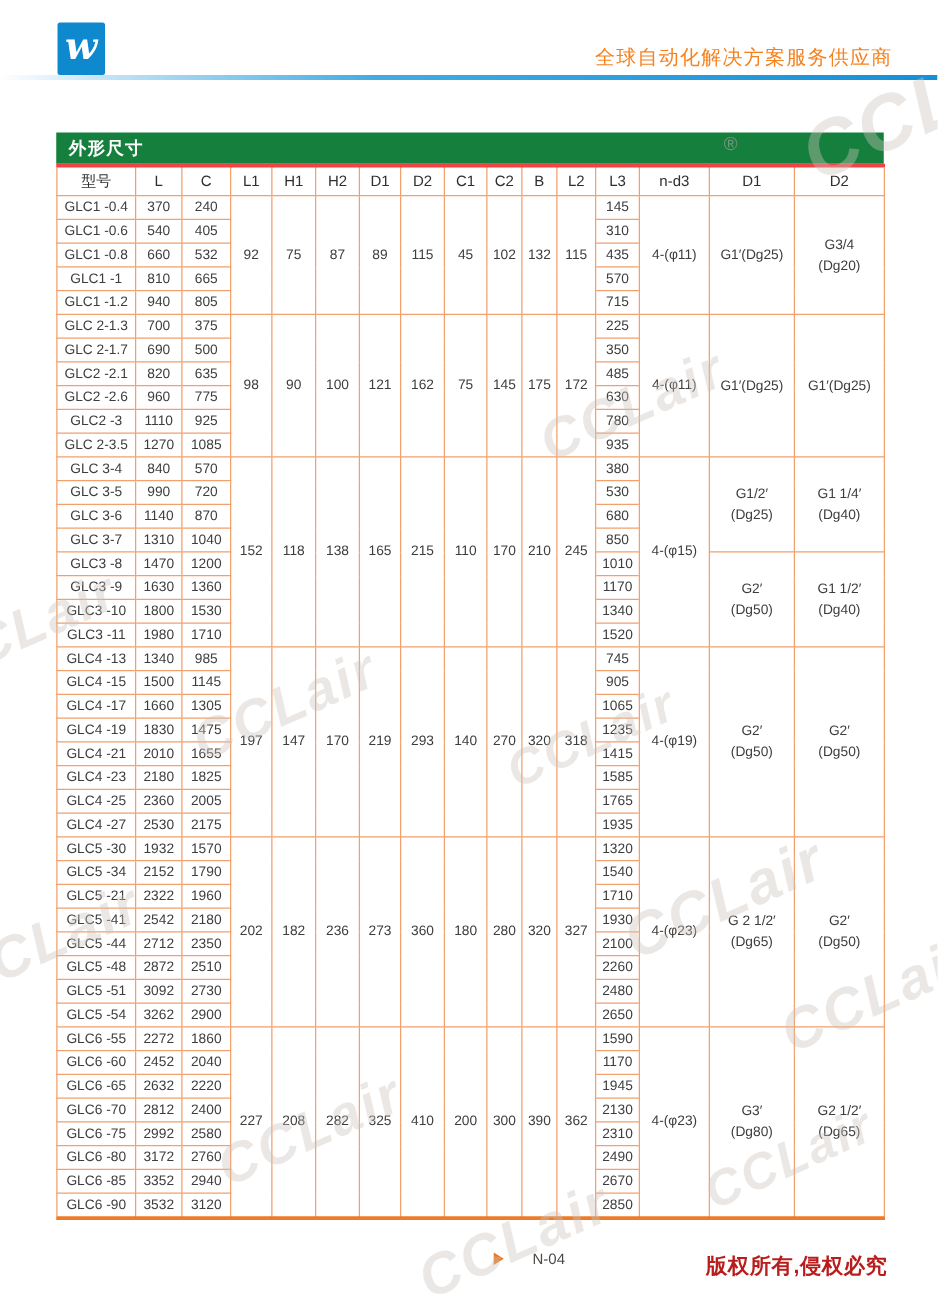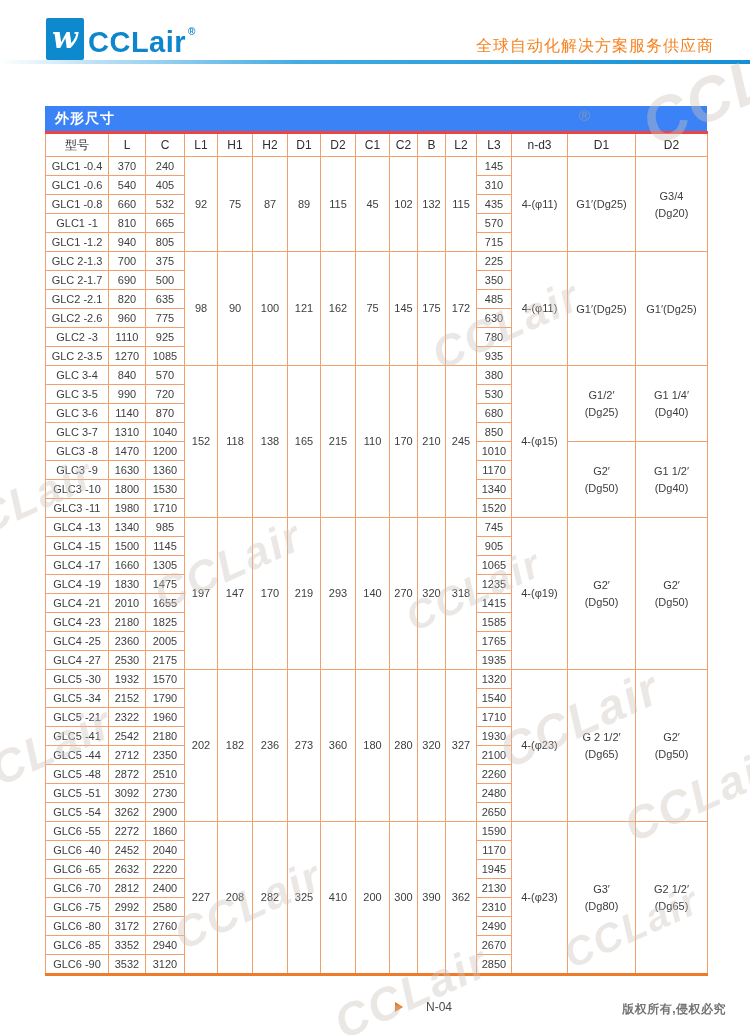--- a/index.html
+++ b/index.html
@@ -10,51 +10,50 @@
   
   .logo{position:absolute;left:46px;top:18px;display:flex;align-items:flex-start;}
   .logo-box{width:38px;height:42px;background:#0e89ce;border-radius:2px;display:flex;align-items:center;justify-content:center;}
   .logo-box span{color:#fff;font:italic bold 30px "DejaVu Serif",serif;transform:translateY(-2px);}
   .logo-word{color:#0e86cb;font-weight:bold;font-size:29px;letter-spacing:0.5px;margin-left:4px;margin-top:8px;}
   .logo-reg{color:#0e86cb;font-size:10px;vertical-align:top;margin-left:2px;}
   .tagline{position:absolute;right:36px;top:36px;color:#f6821f;font-size:16px;font-weight:normal;letter-spacing:1px;}
   .hdr-divider{position:absolute;left:0;top:60px;width:750px;height:4px;
     background:linear-gradient(90deg,#ffffff 0%,#bfe2f6 12%,#43abe2 40%,#1590d6 100%);}
   
-  .section-bar{position:absolute;left:45px;top:106px;width:662px;height:25px;background:#3b82f6;}
+  .section-bar{position:absolute;left:45px;top:106px;width:662px;height:25px;background:#15803d;}
   .section-bar span{color:#ffffff;font-size:14px;font-weight:bold;line-height:25px;padding-left:10px;letter-spacing:1px;}
   
   .tbl-wrap{position:absolute;left:45px;top:131px;width:662px;}
   table{border-collapse:collapse;table-layout:fixed;width:662px;
     border-top:3px solid #ef4444;border-bottom:3px solid #ed7c2a;}
   th,td{border:1px solid #f2a06c;text-align:center;vertical-align:middle;
     color:#3d3d3d;font-size:11px;padding:0;background:transparent;overflow:hidden;}
   th{height:22px;font-weight:normal;font-size:12px;color:#2f2f2f;}
   td{height:18px;line-height:13px;}
   td.model{font-size:11px;margin-top:11px;}
   td.dcell div{margin:3px 0;line-height:14px;}
   tr.group-start td{border-top-color:#ec8440;}
   
   .wm{position:absolute;font:italic bold 44px "Liberation Sans",sans-serif;
     color:rgba(202,196,188,0.40);transform:rotate(-24deg);letter-spacing:2px;
     pointer-events:none;z-index:5;white-space:nowrap;}
   .wm-reg{position:absolute;color:rgba(160,160,160,0.7);font-size:15px;z-index:5;pointer-events:none;}
   
   .footer-page{position:absolute;left:356px;top:1000px;font-size:12px;color:#4a4a4a;display:flex;align-items:center;gap:23px;margin-left:39px;}
   .tri{width:0;height:0;border-left:8px solid #e87722;border-top:5px solid transparent;border-bottom:5px solid transparent;}
-  .copyright{position:absolute;right:24px;top:1001px;font-size:12px;font-weight:bold;color:#737373;letter-spacing:0.5px;}
+  .copyright{position:absolute;right:40px;top:1001px;font-size:17px;font-weight:bold;color:#b91c1c;letter-spacing:0.5px;}
 </style>
 </head>
 <body>
 
 <div class="logo">
   <div class="logo-box">
       <span>w</span>
     </div>
-  <div class="logo-word"><span>CCLair</span><span class="logo-reg">®</span></div>
 </div>
 <div class="tagline">全球自动化解决方案服务供应商</div>
 <div class="hdr-divider"></div>
 
 <div class="section-bar">
   <span>外形尺寸</span>
 </div>
 
 <div class="tbl-wrap">
   <table>
@@ -420,21 +419,21 @@
           <td rowspan="8" class="dcell">
             <div>G3′</div>
             <div>(Dg80)</div>
           </td>
           <td rowspan="8" class="dcell">
             <div>G2 1/2′</div>
             <div>(Dg65)</div>
           </td>
         </tr>
         <tr>
-          <td class="model">GLC6 -40</td>
+          <td class="model">GLC6 -60</td>
           <td>2452</td>
           <td>2040</td>
           <td>1170</td>
         </tr>
         <tr>
           <td class="model">GLC6 -65</td>
           <td>2632</td>
           <td>2220</td>
           <td>1945</td>
         </tr>

